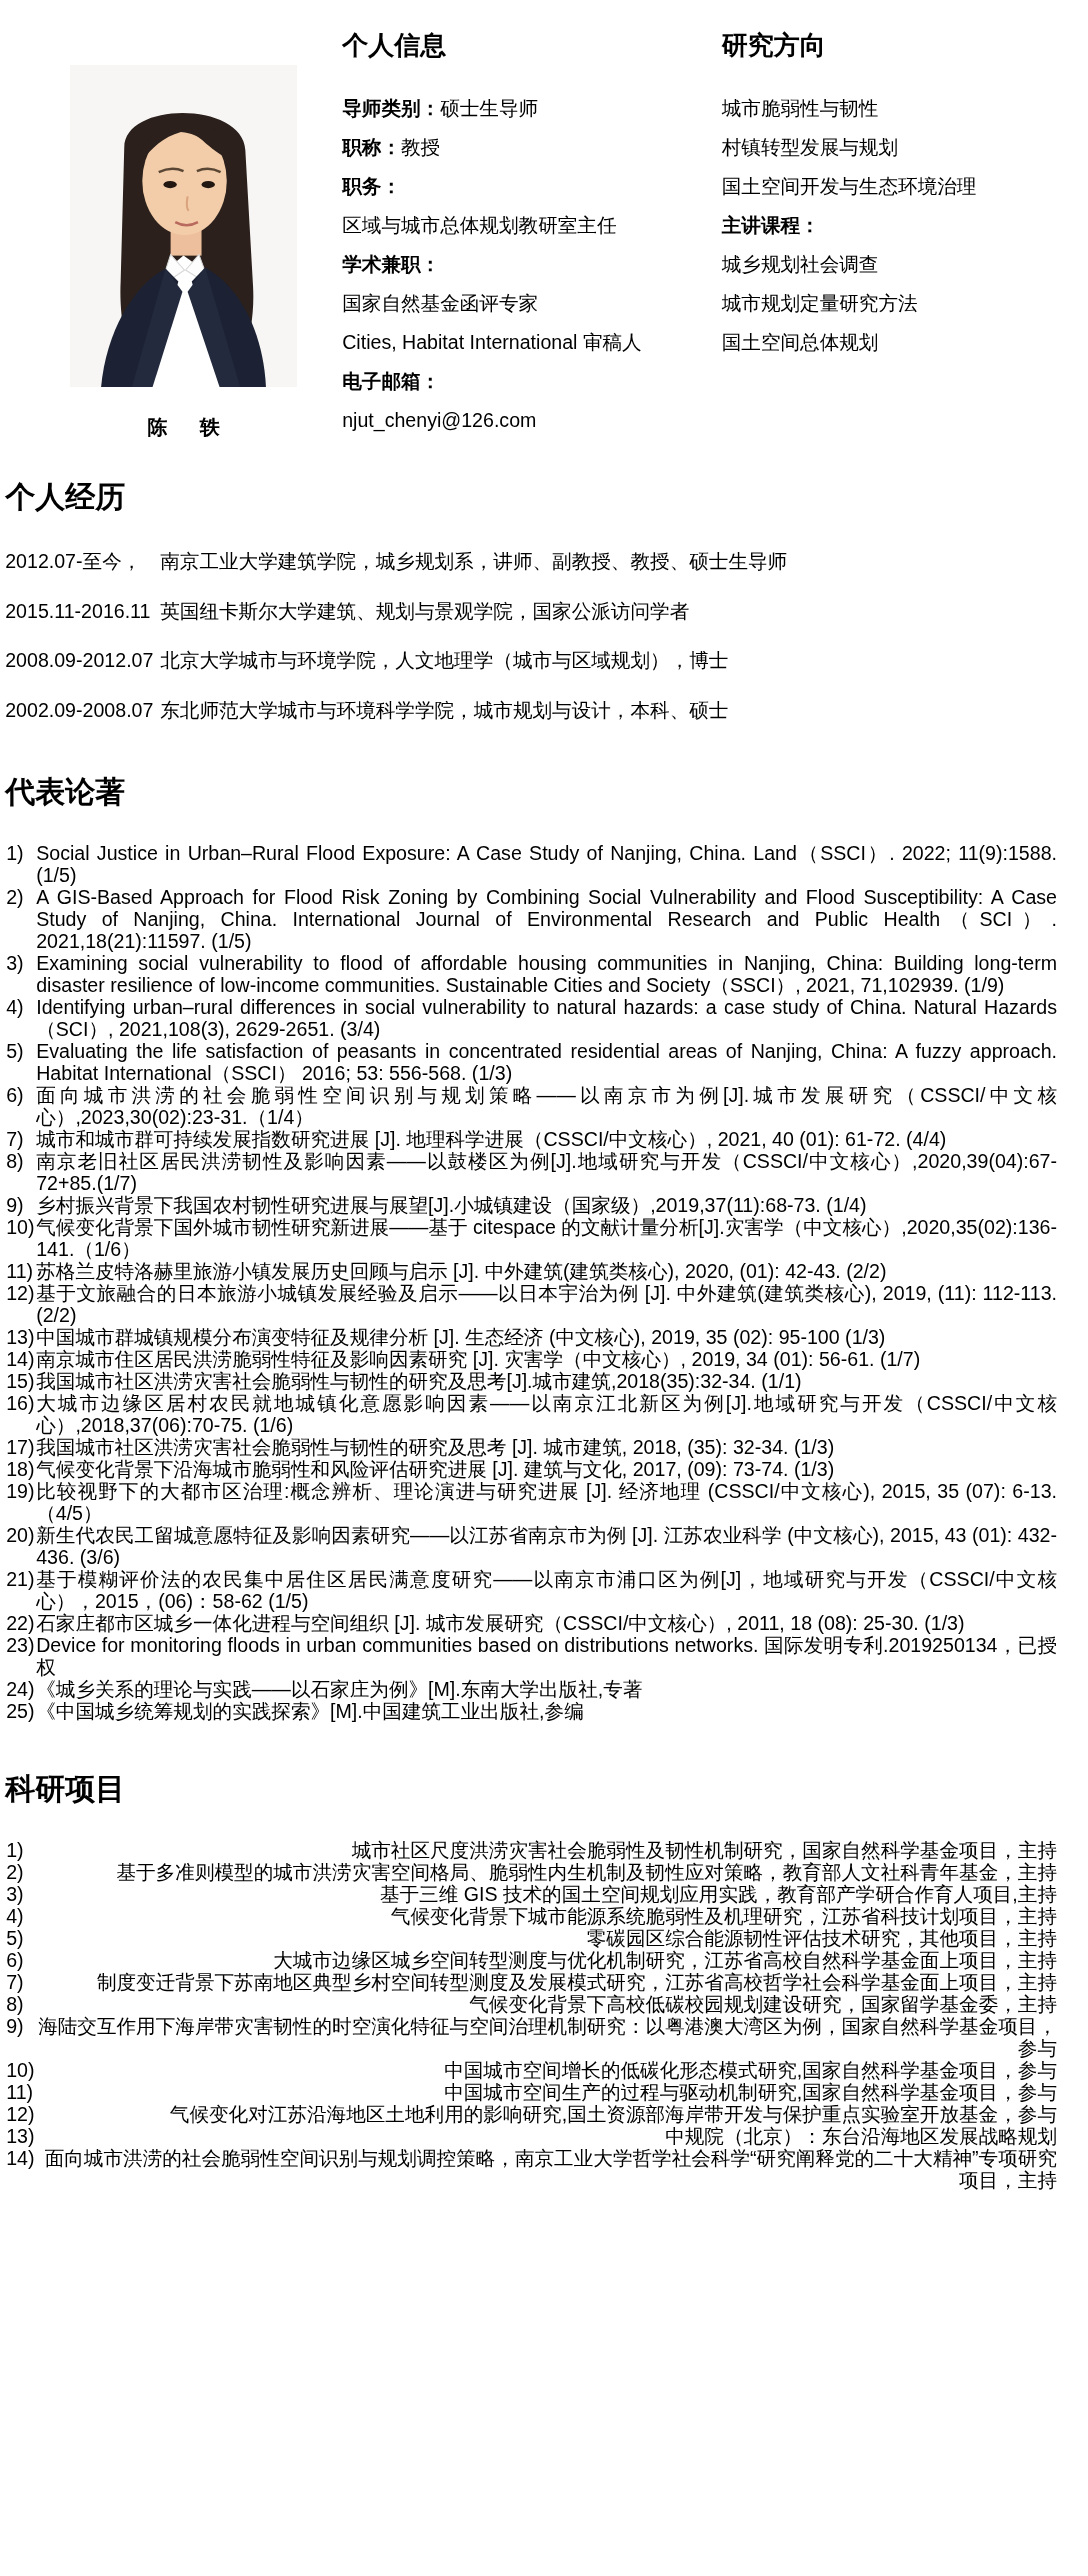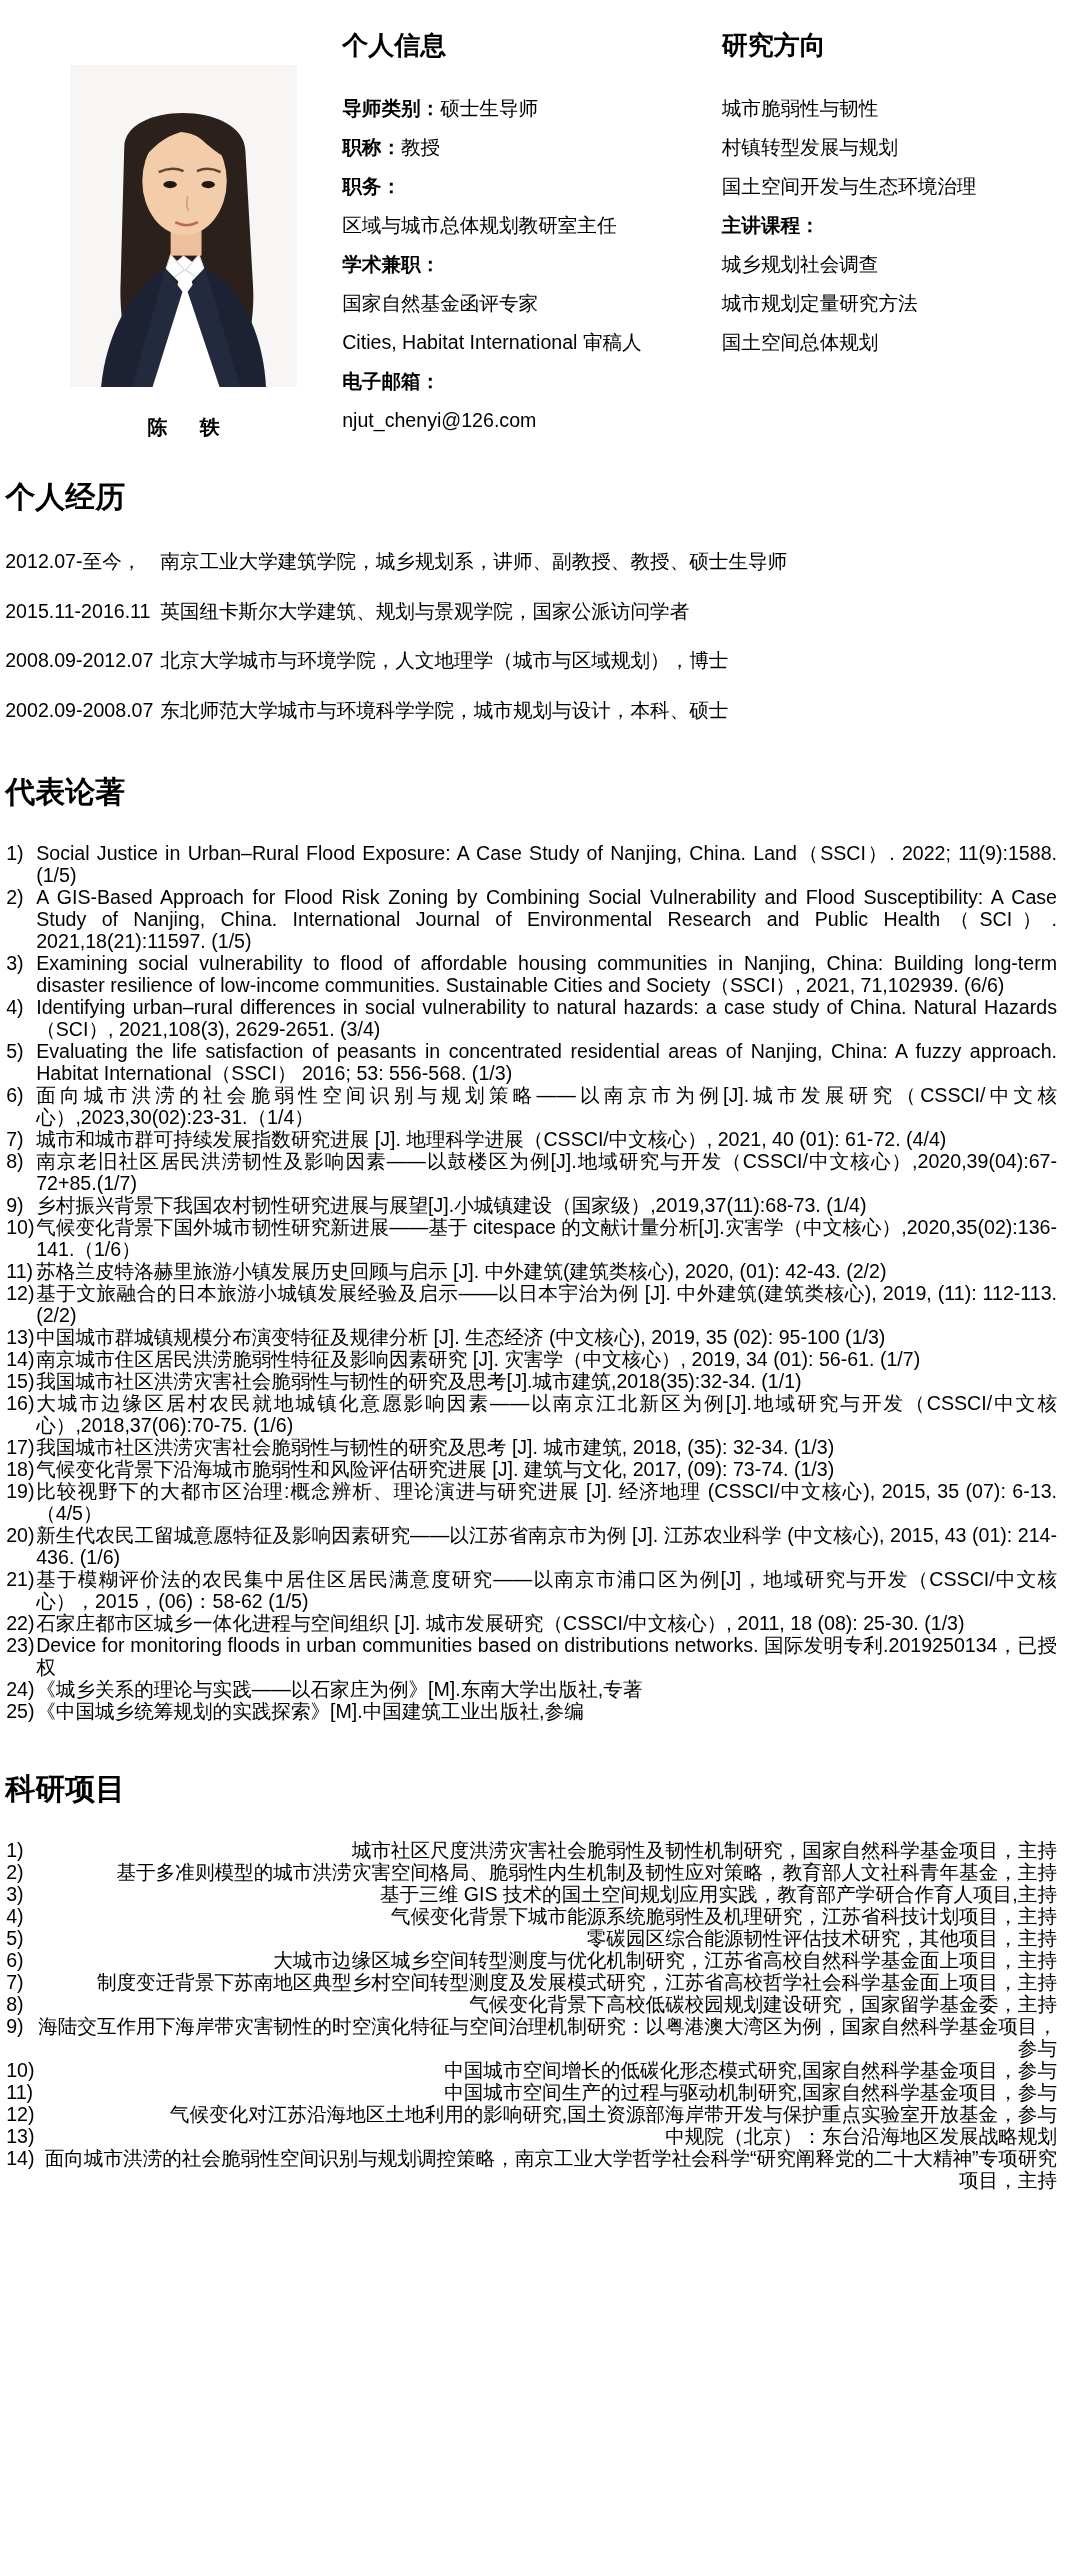--- a/index.html
+++ b/index.html
@@ -181,21 +181,21 @@
   </div>
 
   <div class="section gap-lg">
     <h2>代表论著</h2>
     <div class="num-list pub">
 
         <div class="num-item">Social Justice in Urban–Rural Flood Exposure: A Case Study of Nanjing, China. Land（SSCI）. 2022; 11(9):1588. (1/5)</div>
 
         <div class="num-item">A GIS-Based Approach for Flood Risk Zoning by Combining Social Vulnerability and Flood Susceptibility: A Case Study of Nanjing, China. International Journal of Environmental Research and Public Health（SCI）. 2021,18(21):11597. (1/5)</div>
 
-        <div class="num-item">Examining social vulnerability to flood of affordable housing communities in Nanjing, China: Building long-term disaster resilience of low-income communities. Sustainable Cities and Society（SSCI）, 2021, 71,102939. (6/6)</div>
+        <div class="num-item">Examining social vulnerability to flood of affordable housing communities in Nanjing, China: Building long-term disaster resilience of low-income communities. Sustainable Cities and Society（SSCI）, 2021, 71,102939. (1/9)</div>
 
         <div class="num-item">Identifying urban–rural differences in social vulnerability to natural hazards: a case study of China. Natural Hazards（SCI）, 2021,108(3), 2629-2651. (3/4)</div>
 
         <div class="num-item">Evaluating the life satisfaction of peasants in concentrated residential areas of Nanjing, China: A fuzzy approach. Habitat International（SSCI） 2016; 53: 556-568. (1/3)</div>
 
         <div class="num-item">面向城市洪涝的社会脆弱性空间识别与规划策略——以南京市为例[J].城市发展研究（CSSCI/中文核心）,2023,30(02):23-31.（1/4）</div>
 
         <div class="num-item">城市和城市群可持续发展指数研究进展 [J]. 地理科学进展（CSSCI/中文核心）, 2021, 40 (01): 61-72. (4/4)</div>
 
         <div class="num-item">南京老旧社区居民洪涝韧性及影响因素——以鼓楼区为例[J].地域研究与开发（CSSCI/中文核心）,2020,39(04):67-72+85.(1/7)</div>
@@ -215,21 +215,21 @@
         <div class="num-item">我国城市社区洪涝灾害社会脆弱性与韧性的研究及思考[J].城市建筑,2018(35):32-34. (1/1)</div>
 
         <div class="num-item">大城市边缘区居村农民就地城镇化意愿影响因素——以南京江北新区为例[J].地域研究与开发（CSSCI/中文核心）,2018,37(06):70-75. (1/6)</div>
 
         <div class="num-item">我国城市社区洪涝灾害社会脆弱性与韧性的研究及思考 [J]. 城市建筑, 2018, (35): 32-34. (1/3)</div>
 
         <div class="num-item">气候变化背景下沿海城市脆弱性和风险评估研究进展 [J]. 建筑与文化, 2017, (09): 73-74. (1/3)</div>
 
         <div class="num-item">比较视野下的大都市区治理:概念辨析、理论演进与研究进展 [J]. 经济地理 (CSSCI/中文核心), 2015, 35 (07): 6-13. （4/5）</div>
 
-        <div class="num-item">新生代农民工留城意愿特征及影响因素研究——以江苏省南京市为例 [J]. 江苏农业科学 (中文核心), 2015, 43 (01): 214-436. (1/6)</div>
+        <div class="num-item">新生代农民工留城意愿特征及影响因素研究——以江苏省南京市为例 [J]. 江苏农业科学 (中文核心), 2015, 43 (01): 432-436. (3/6)</div>
 
         <div class="num-item">基于模糊评价法的农民集中居住区居民满意度研究——以南京市浦口区为例[J]，地域研究与开发（CSSCI/中文核心），2015，(06)：58-62 (1/5)</div>
 
         <div class="num-item">石家庄都市区城乡一体化进程与空间组织 [J]. 城市发展研究（CSSCI/中文核心）, 2011, 18 (08): 25-30. (1/3)</div>
 
         <div class="num-item">Device for monitoring floods in urban communities based on distributions networks. 国际发明专利.2019250134，已授权</div>
 
         <div class="num-item">《城乡关系的理论与实践——以石家庄为例》[M].东南大学出版社,专著</div>
 
         <div class="num-item">《中国城乡统筹规划的实践探索》[M].中国建筑工业出版社,参编</div>

